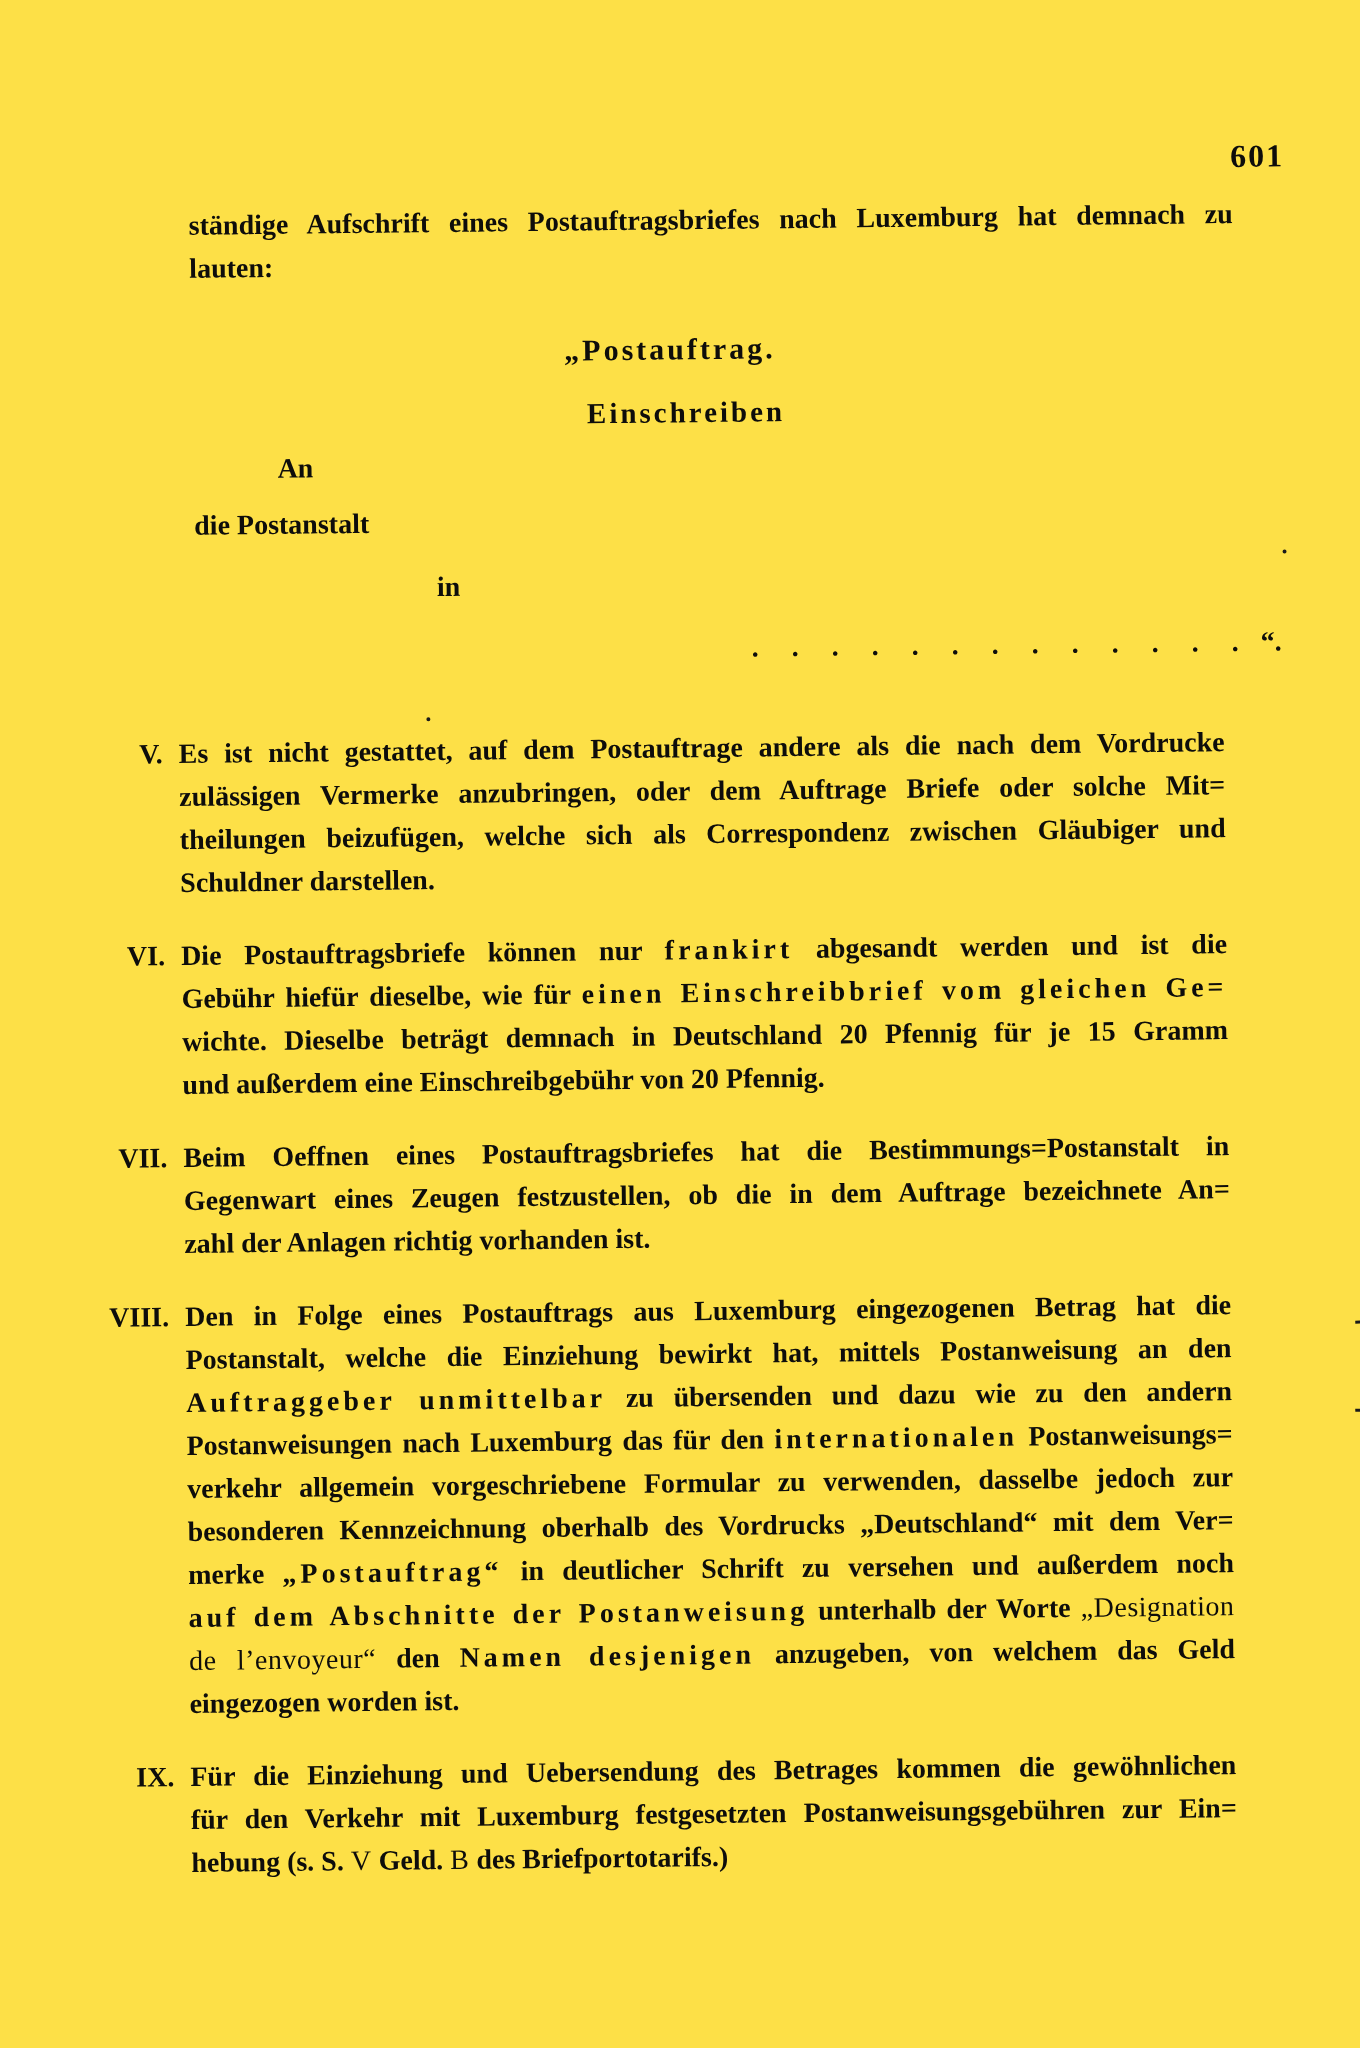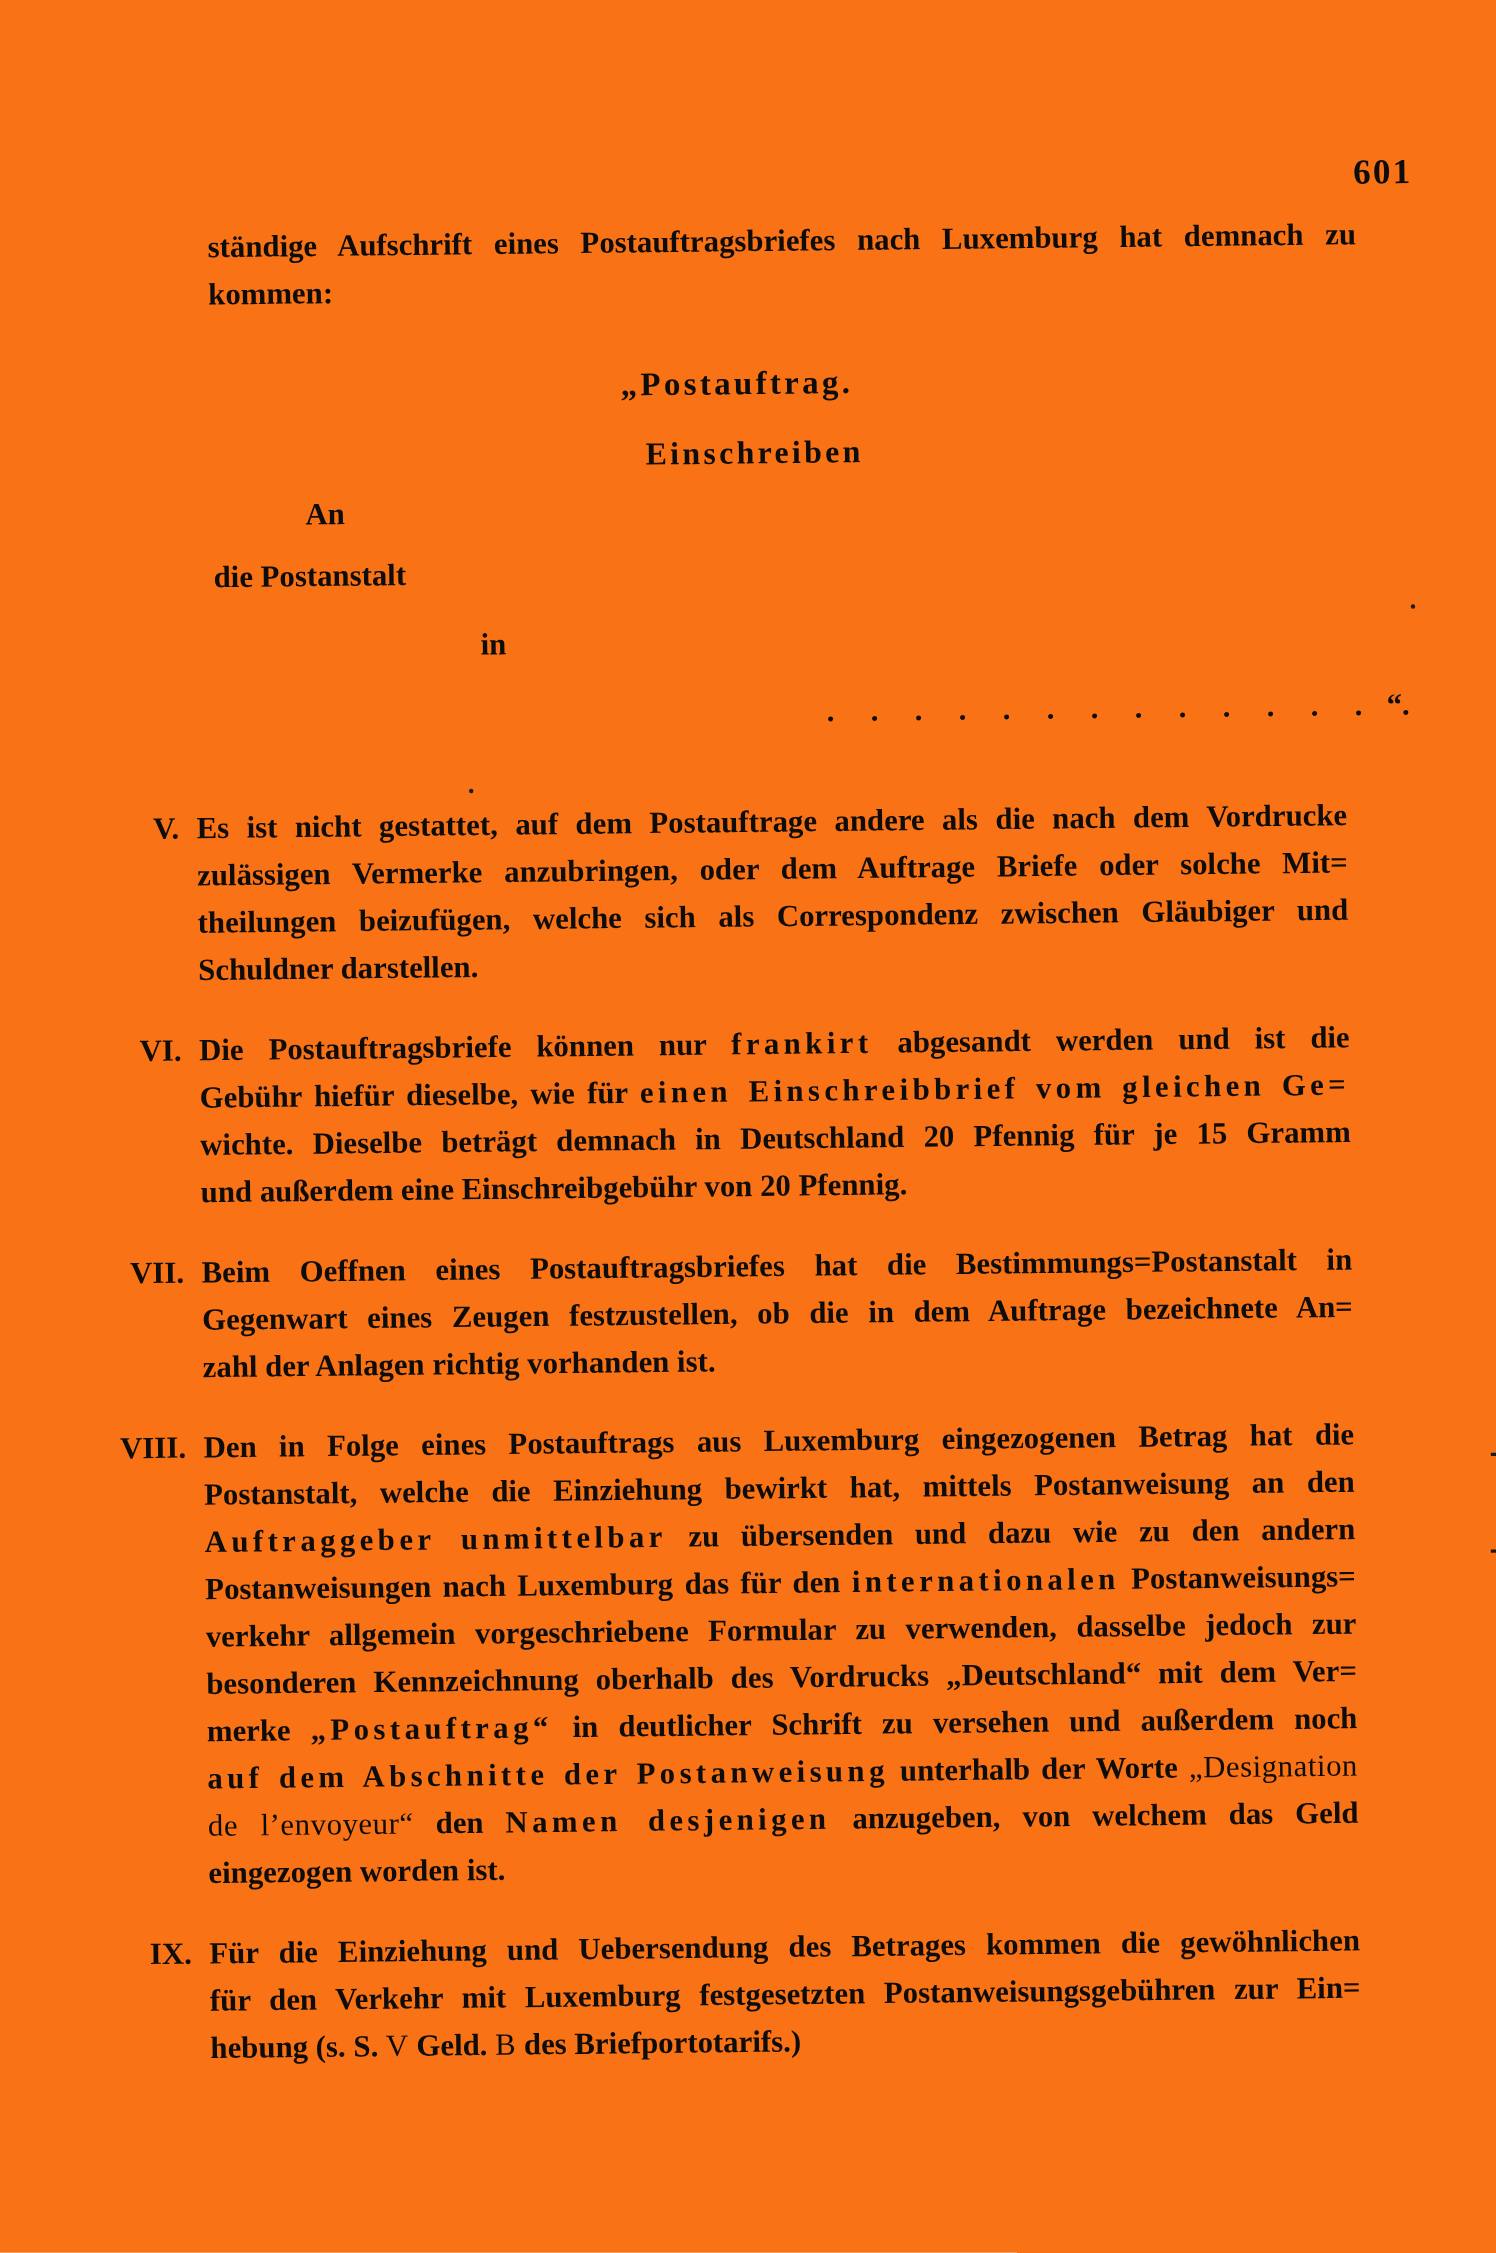--- a/index.html
+++ b/index.html
@@ -4,21 +4,21 @@
 <style>
   html,body{margin:0;padding:0;}
   body{
     width:1360px;height:2048px;
     background:#ffffff;
     font-family:"Liberation Serif","DejaVu Serif",serif;
     color:#0e0d0b;
     overflow:hidden;
   }
   .sheet{
-    position:relative;width:1360px;height:2048px;background:#f97316;overflow:hidden;
+    position:relative;width:1360px;height:2048px;background:#fde047;overflow:hidden;
   }
   .tilt{
     position:absolute;left:0;top:0;width:1360px;height:2048px;
     transform:rotate(-0.65deg);transform-origin:52% 42%;
   }
   .pagenum{
     position:absolute;left:1238px;top:144px;
     font-size:32px;font-weight:700;letter-spacing:2px;
   }
   .intro{
@@ -55,21 +55,21 @@
 </head>
 <body>
 
 <div class="sheet">
   <div class="tilt">
 
     <div class="pagenum">601</div>
 
     <div class="intro" id="intro">
         <div class="line just"><span>ständige Aufschrift eines Postauftragsbriefes nach Luxemburg hat demnach zu</span></div>
-        <div class="line"><span>kommen:</span></div>
+        <div class="line"><span>lauten:</span></div>
       </div>
 
     <div class="address">
       <div class="addr-heading">„Postauftrag.</div>
       <div class="addr-einschreiben">Einschreiben</div>
       <div class="addr-an">An</div>
       <div class="addr-post">die Postanstalt</div>
       <div class="addr-in">in</div>
       <div class="addr-dots">
         <span class="dots">. . . . . . . . . . . . .</span><span class="closequote">“.</span>

